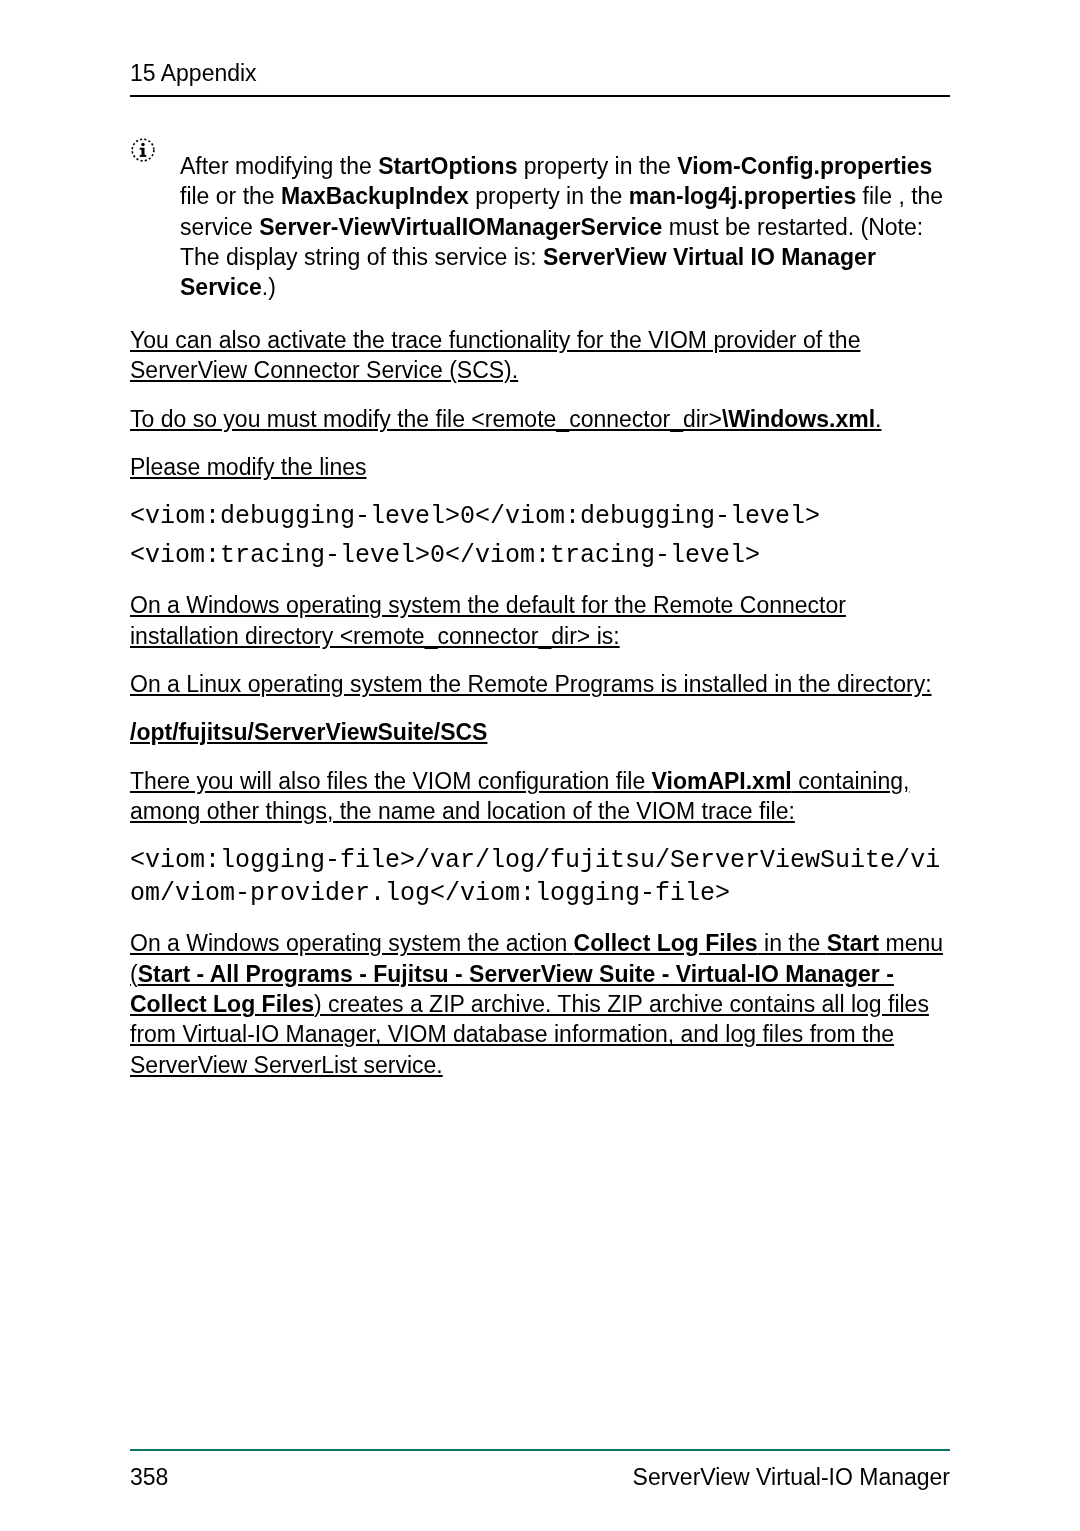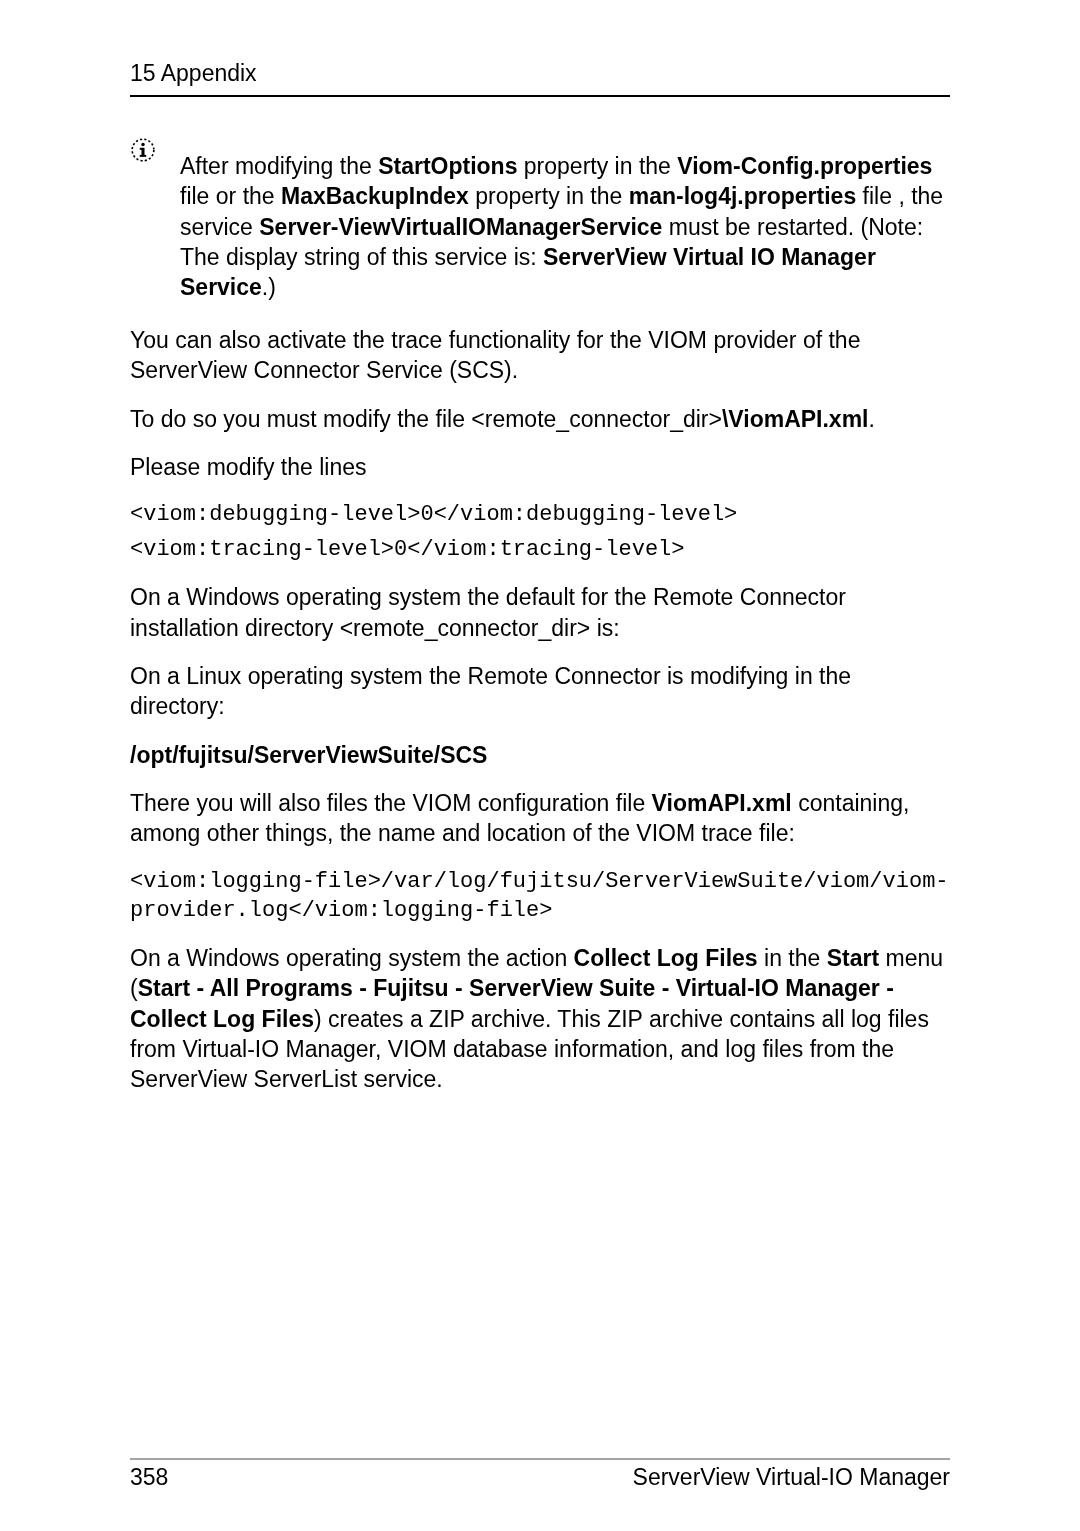--- a/index.html
+++ b/index.html
@@ -43,37 +43,38 @@
   .note-block .text {
     flex: 1;
     margin-top: 16px;
   }
   .info-icon-svg {
     width: 26px;
     height: 26px;
   }
   p {
     margin: 0 0 18px 0;
+    text-decoration: underline;
   }
   p.tight {
   }
   .code {
     font-family: "Courier New", Courier, monospace;
-    font-size: 22px;
+    font-size: 25px;
     margin: 0 0 6px 0;
     white-space: pre-wrap;
     word-break: break-all;
   }
   .code.block {
      margin-bottom: 18px;
   }
   .bold { font-weight: bold; }
   .footer {
-    border-top: 2px solid #a3a3a3;
-    padding-top: 4px;
+    border-top: 2px solid #0f766e;
+    padding-top: 13px;
     font-size: 23px;
     display: flex;
     justify-content: space-between;
     margin-top: 30px;
   }
 </style>
 </head>
 <body>
 
 <div class="page">
@@ -93,32 +94,32 @@
           <rect x="9" y="10" width="3" height="1.8" fill="#000"></rect>
         </svg>
       </div>
       <div class="text">
         <span>After modifying the </span><span class="bold">StartOptions</span><span> property in the </span><span class="bold">Viom-Config.properties</span><span> file or the </span><span class="bold">MaxBackupIndex</span><span> property in the </span><span class="bold">man-log4j.properties</span><span> file , the service </span><span class="bold">Server-ViewVirtualIOManagerService</span><span> must be restarted. (Note: The display string of this service is: </span><span class="bold">ServerView Virtual IO Manager Service</span><span>.)</span>
       </div>
     </div>
 
     <p>You can also activate the trace functionality for the VIOM provider of the ServerView Connector Service (SCS).</p>
 
-    <p><span>To do so you must modify the file &lt;remote_connector_dir&gt;</span><span class="bold">\ViomAPI.xml</span><span>.</span></p>
+    <p><span>To do so you must modify the file &lt;remote_connector_dir&gt;</span><span class="bold">\Windows.xml</span><span>.</span></p>
 
     <p class="tight">Please modify the lines</p>
 
     <div class="code">&lt;viom:debugging-level&gt;0&lt;/viom:debugging-level&gt;</div>
     <div class="code block">&lt;viom:tracing-level&gt;0&lt;/viom:tracing-level&gt;</div>
 
 
     <p>On a Windows operating system the default for the Remote Connector installation directory &lt;remote_connector_dir&gt; is:</p>
 
 
-    <p>On a Linux operating system the Remote Connector is modifying in the directory:</p>
+    <p>On a Linux operating system the Remote Programs is installed in the directory:</p>
 
     <p class="bold">/opt/fujitsu/ServerViewSuite/SCS</p>
 
     <p><span>There you will also files the VIOM configuration file </span><span class="bold">ViomAPI.xml</span><span> containing, among other things, the name and location of the VIOM trace file:</span></p>
 
     <div class="code block">&lt;viom:logging-file&gt;/var/log/fujitsu/ServerViewSuite/viom/viom-provider.log&lt;/viom:logging-file&gt;</div>
 
 
     <p><span>On a Windows operating system the action </span><span class="bold">Collect Log Files</span><span> in the </span><span class="bold">Start</span><span> menu (</span><span class="bold">Start - All Programs - Fujitsu - ServerView Suite - Virtual-IO Manager - Collect Log Files</span><span>) creates a ZIP archive. This ZIP archive contains all log files from Virtual-IO Manager, VIOM database information, and log files from the ServerView ServerList service.</span></p>
 

